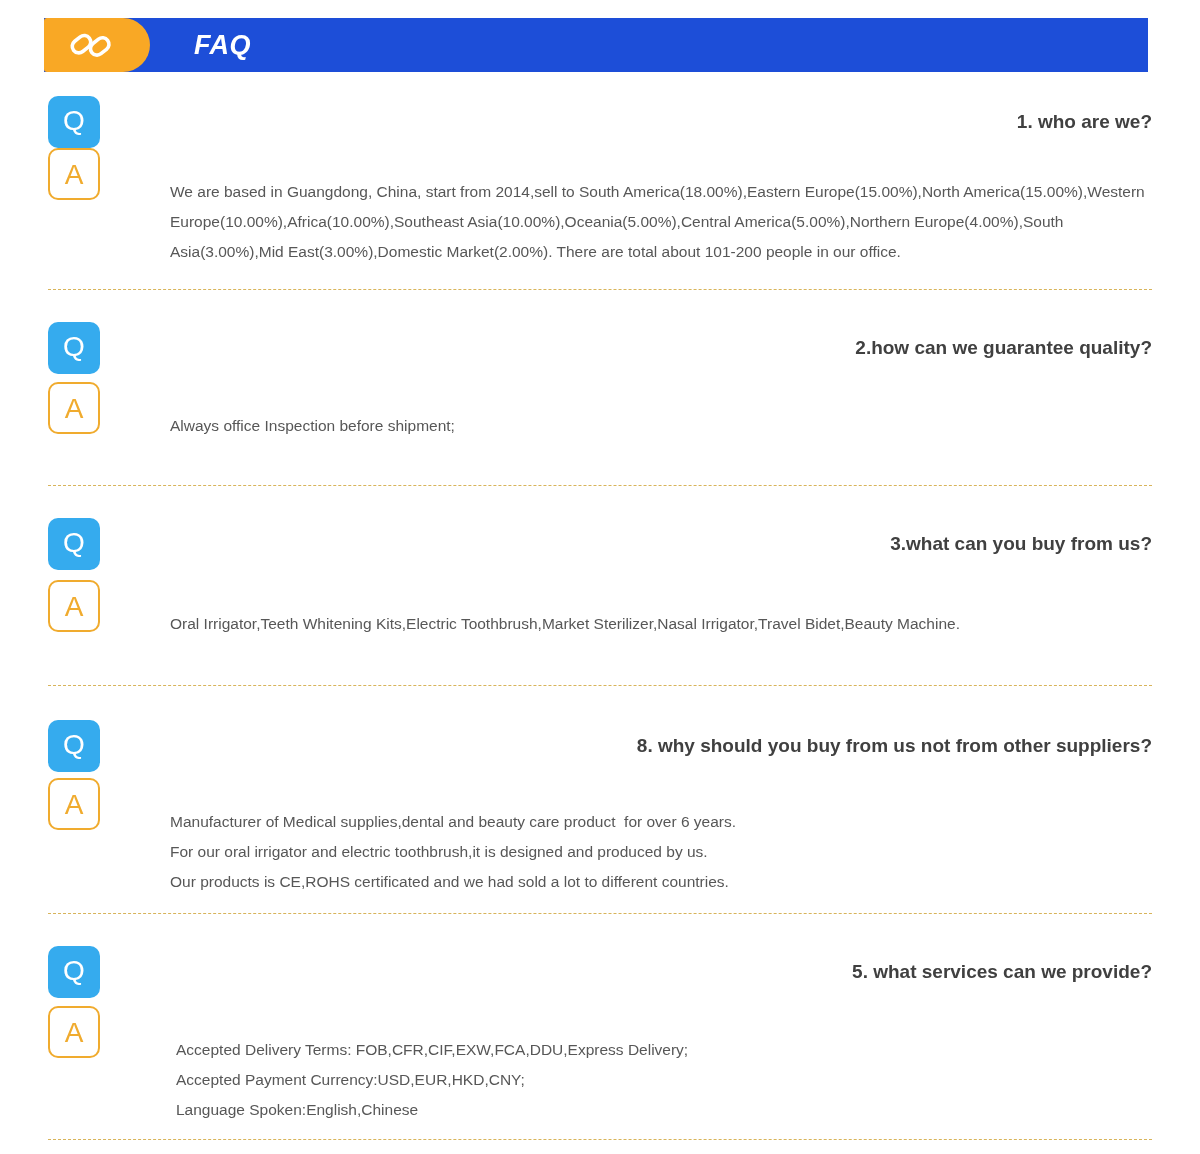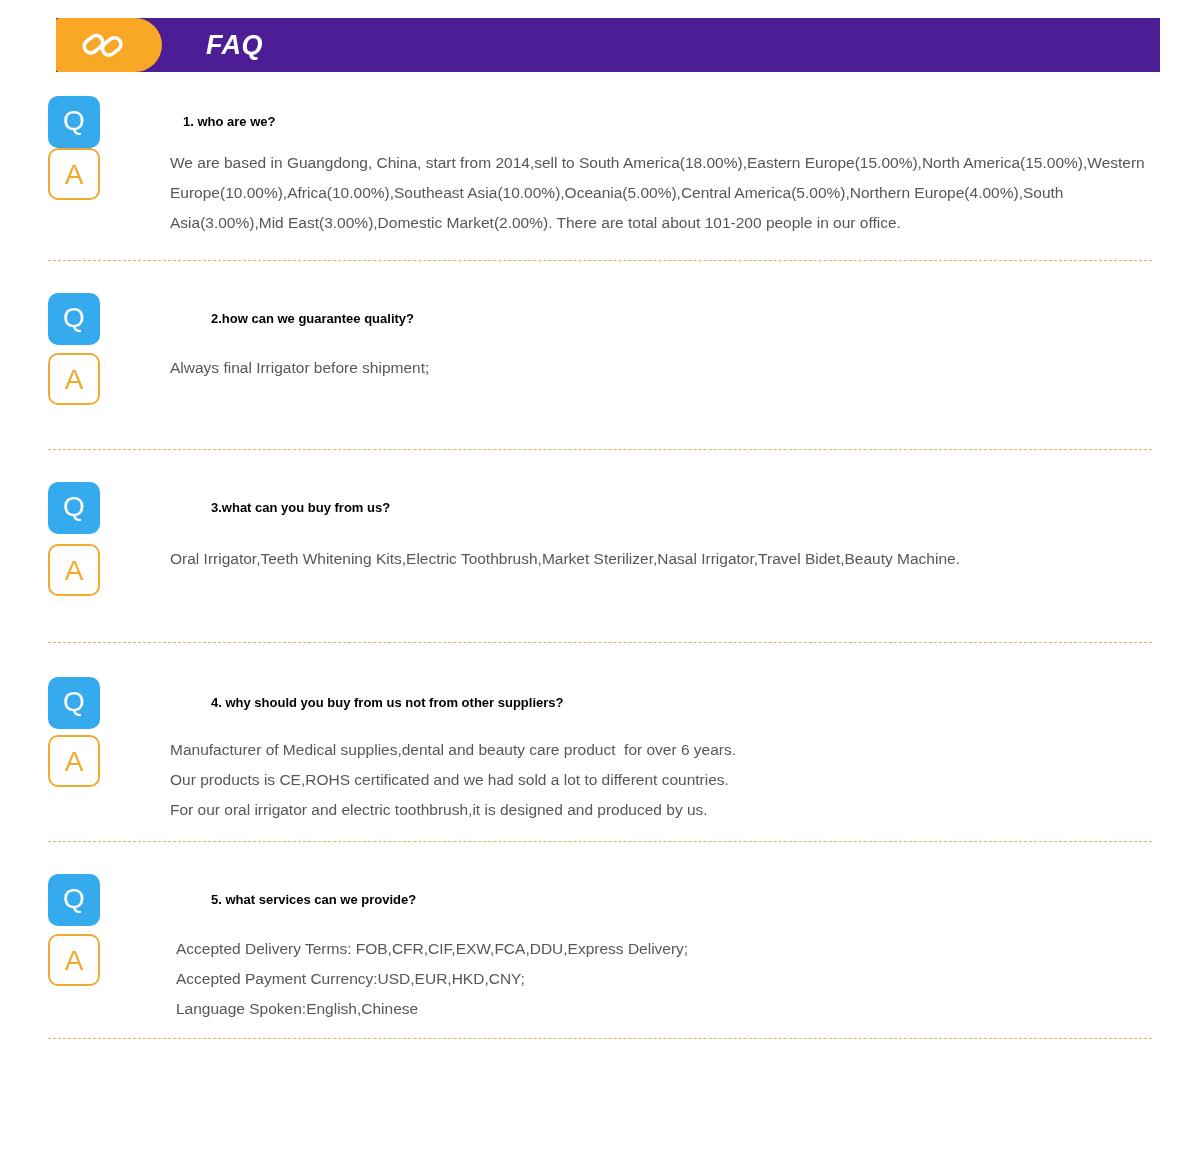--- a/index.html
+++ b/index.html
@@ -18,25 +18,25 @@
   .page {
     position: relative;
     width: 1200px;
     height: 1154px;
     box-sizing: border-box;
   }
 
   
   .faq-header {
     position: absolute;
-    left: 56px;
+    left: 44px;
     top: 18px;
     width: 1104px;
     height: 54px;
-    background: #4c1d95;
+    background: #1d4ed8;
     display: flex;
     align-items: center;
   }
   .header-badge {
     position: absolute;
     left: 0;
     top: 0;
     width: 106px;
     height: 54px;
     background: #f9a825;
@@ -103,34 +103,36 @@
     color: #ffffff;
   }
   .badge-a {
     background: #ffffff;
     border: 2px solid #f0ab2e;
     color: #f0ab2e;
   }
 
   .question-text {
     flex: 1 1 auto;
-    color: #000000;
-    font-size: 13px;
+    color: #404040;
+    font-size: 19px;
     font-weight: bold;
     line-height: 52px;
+    text-align: right;
   }
   .q-indent-wide { padding-left: 83px; }
   .q-indent-normal { padding-left: 70px; margin-left: 41px; }
 
   .answer-block {
     flex: 1 1 auto;
     color: #575757;
     font-size: 15.5px;
     line-height: 30px;
     font-weight: normal;
+    margin-top: 29px;
   }
   .a-indent-normal { padding-left: 70px; }
   .a-indent-wide { padding-left: 76px; }
   .answer-line {
     display: block;
     white-space: pre-wrap;
   }
 
   .divider {
     margin-left: 48px;
@@ -176,21 +178,21 @@
     <hr class="divider" style="margin-top:22px;">
 
     <div class="faq-item" style="margin-top:32px;">
       <div class="qa-row">
         <div class="badge badge-q">Q</div>
         <div class="question-text q-indent-normal">2.how can we guarantee quality?</div>
       </div>
       <div class="qa-row" style="margin-top:8px;">
         <div class="badge badge-a">A</div>
         <div class="answer-block a-indent-normal">
-          <span class="answer-line">Always final Irrigator before shipment;</span>
+          <span class="answer-line">Always office Inspection before shipment;</span>
         </div>
       </div>
     </div>
     <hr class="divider" style="margin-top:44px;">
 
     <div class="faq-item" style="margin-top:32px;">
       <div class="qa-row">
         <div class="badge badge-q">Q</div>
         <div class="question-text q-indent-normal">3.what can you buy from us?</div>
       </div>
@@ -199,28 +201,28 @@
         <div class="answer-block a-indent-normal">
           <span class="answer-line">Oral Irrigator,Teeth Whitening Kits,Electric Toothbrush,Market Sterilizer,Nasal Irrigator,Travel Bidet,Beauty Machine.</span>
         </div>
       </div>
     </div>
     <hr class="divider" style="margin-top:46px;">
 
     <div class="faq-item" style="margin-top:34px;">
       <div class="qa-row">
         <div class="badge badge-q">Q</div>
-        <div class="question-text q-indent-normal">4. why should you buy from us not from other suppliers?</div>
+        <div class="question-text q-indent-normal">8. why should you buy from us not from other suppliers?</div>
       </div>
       <div class="qa-row" style="margin-top:6px;">
         <div class="badge badge-a">A</div>
         <div class="answer-block a-indent-normal">
           <span class="answer-line">Manufacturer of Medical supplies,dental and beauty care product  for over 6 years.</span>
+          <span class="answer-line">For our oral irrigator and electric toothbrush,it is designed and produced by us.</span>
           <span class="answer-line">Our products is CE,ROHS certificated and we had sold a lot to different countries.</span>
-          <span class="answer-line">For our oral irrigator and electric toothbrush,it is designed and produced by us.</span>
         </div>
       </div>
     </div>
     <hr class="divider" style="margin-top:16px;">
 
     <div class="faq-item" style="margin-top:32px;">
       <div class="qa-row">
         <div class="badge badge-q">Q</div>
         <div class="question-text q-indent-normal">5. what services can we provide?</div>
       </div>

